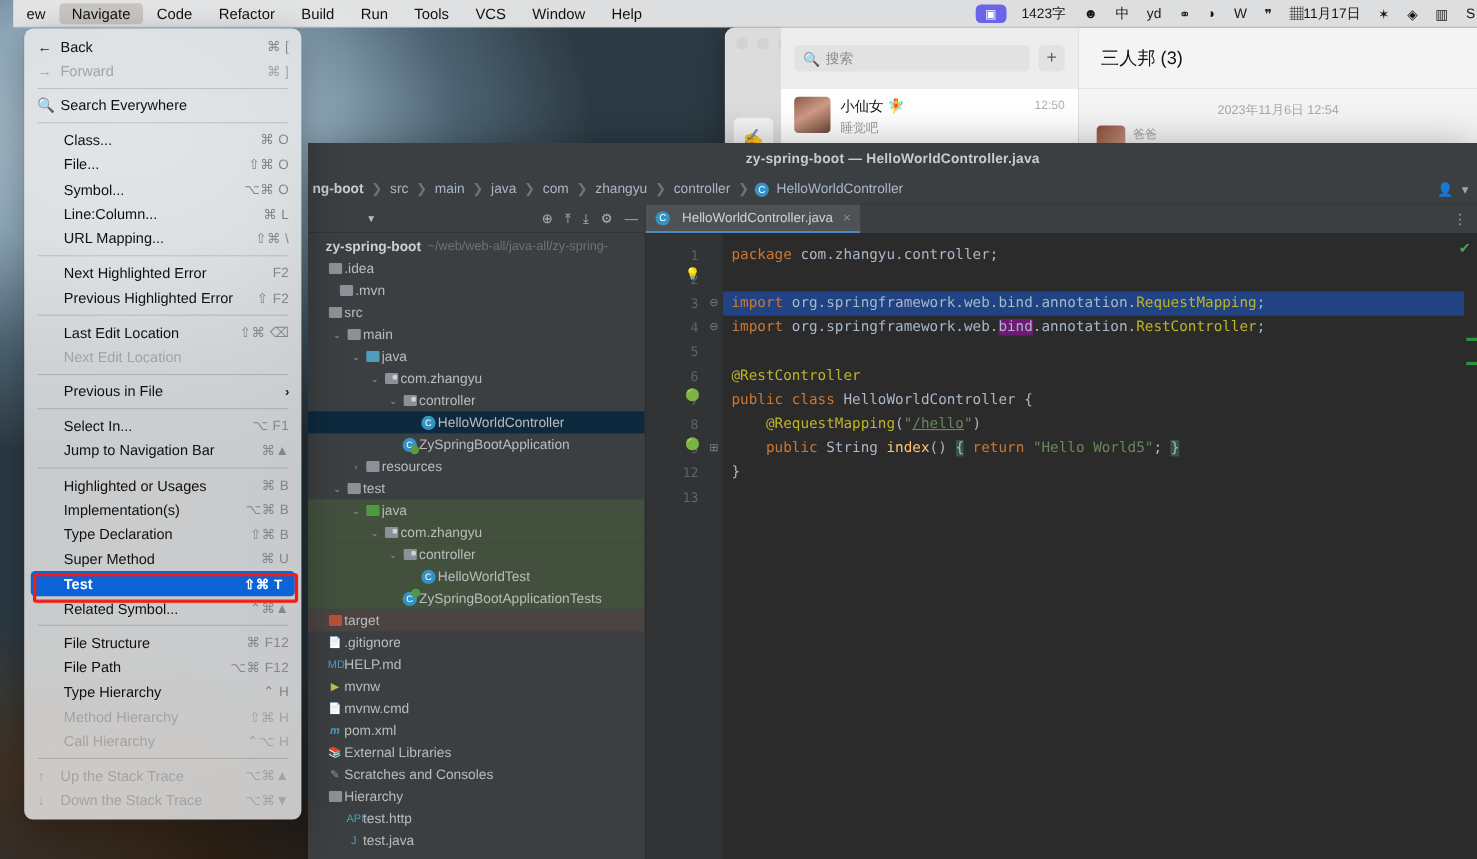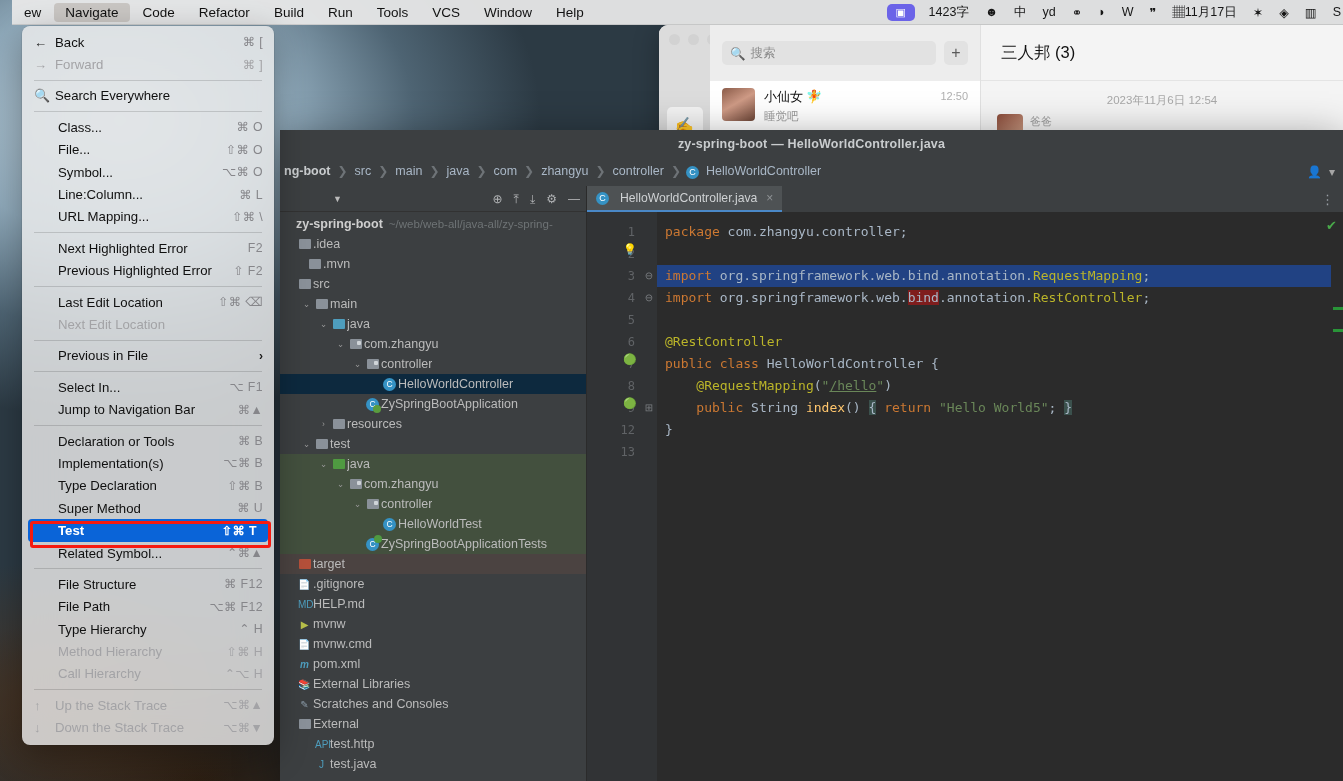--- a/index.html
+++ b/index.html
@@ -215,21 +215,21 @@
     padding-top:9px; color:#a9b7c6; min-width:0; overflow:hidden; position:relative;
   }
   .cl { height:22px; line-height:22px; white-space:pre; padding-left:8px; }
   .cl.hl { background:#214283; }
   .k { color:#cc7832; }
   .s { color:#6a8759; }
   .an { color:#bbb529; }
   .mth { color:#ffc66d; }
   .lnk { color:#6a8759; text-decoration:underline; }
   .brace-hl { background:#3b514d; }
-  .bind-hl { background:#7f1d1d; }
+  .bind-hl { background:#701a75; }
   .marker-col {
     width:12px; flex:0 0 12px; background:#2b2b2b; position:relative;
   }
   .marker-col .mk { position:absolute; right:0; width:10px; height:3px; background:#299438; }
   .status-ok { position:absolute; right:6px; top:6px; color:#49a94a; font-size:13px; }
 </style>
 </head>
 <body>
 
 <div id="root">
@@ -485,21 +485,21 @@
               <span class="ic">
                 <span class="fileic">✎</span>
               </span>
               <span class="tx">Scratches and Consoles</span>
             </div>
             <div class="tnode" style="padding-left: 3px;">
               <span class="arrow"></span>
               <span class="ic">
                 <span class="fold gray"></span>
               </span>
-              <span class="tx">External</span>
+              <span class="tx">Hierarchy</span>
             </div>
             <div class="tnode" style="padding-left: 20px;">
               <span class="arrow"></span>
               <span class="ic">
                 <span class="fileic" style="color:#4e9dbd">API</span>
               </span>
               <span class="tx">test.http</span>
             </div>
             <div class="tnode" style="padding-left: 20px;">
               <span class="arrow"></span>
@@ -668,21 +668,21 @@
       <div class="menu-row noicon">
         <span class="lbl">Select In...</span>
         <span class="sc">⌥ F1</span>
       </div>
       <div class="menu-row noicon">
         <span class="lbl">Jump to Navigation Bar</span>
         <span class="sc">⌘▲</span>
       </div>
       <div class="menu-sep"></div>
       <div class="menu-row noicon">
-        <span class="lbl">Declaration or Tools</span>
+        <span class="lbl">Highlighted or Usages</span>
         <span class="sc">⌘ B</span>
       </div>
       <div class="menu-row noicon">
         <span class="lbl">Implementation(s)</span>
         <span class="sc">⌥⌘ B</span>
       </div>
       <div class="menu-row noicon">
         <span class="lbl">Type Declaration</span>
         <span class="sc">⇧⌘ B</span>
       </div>

